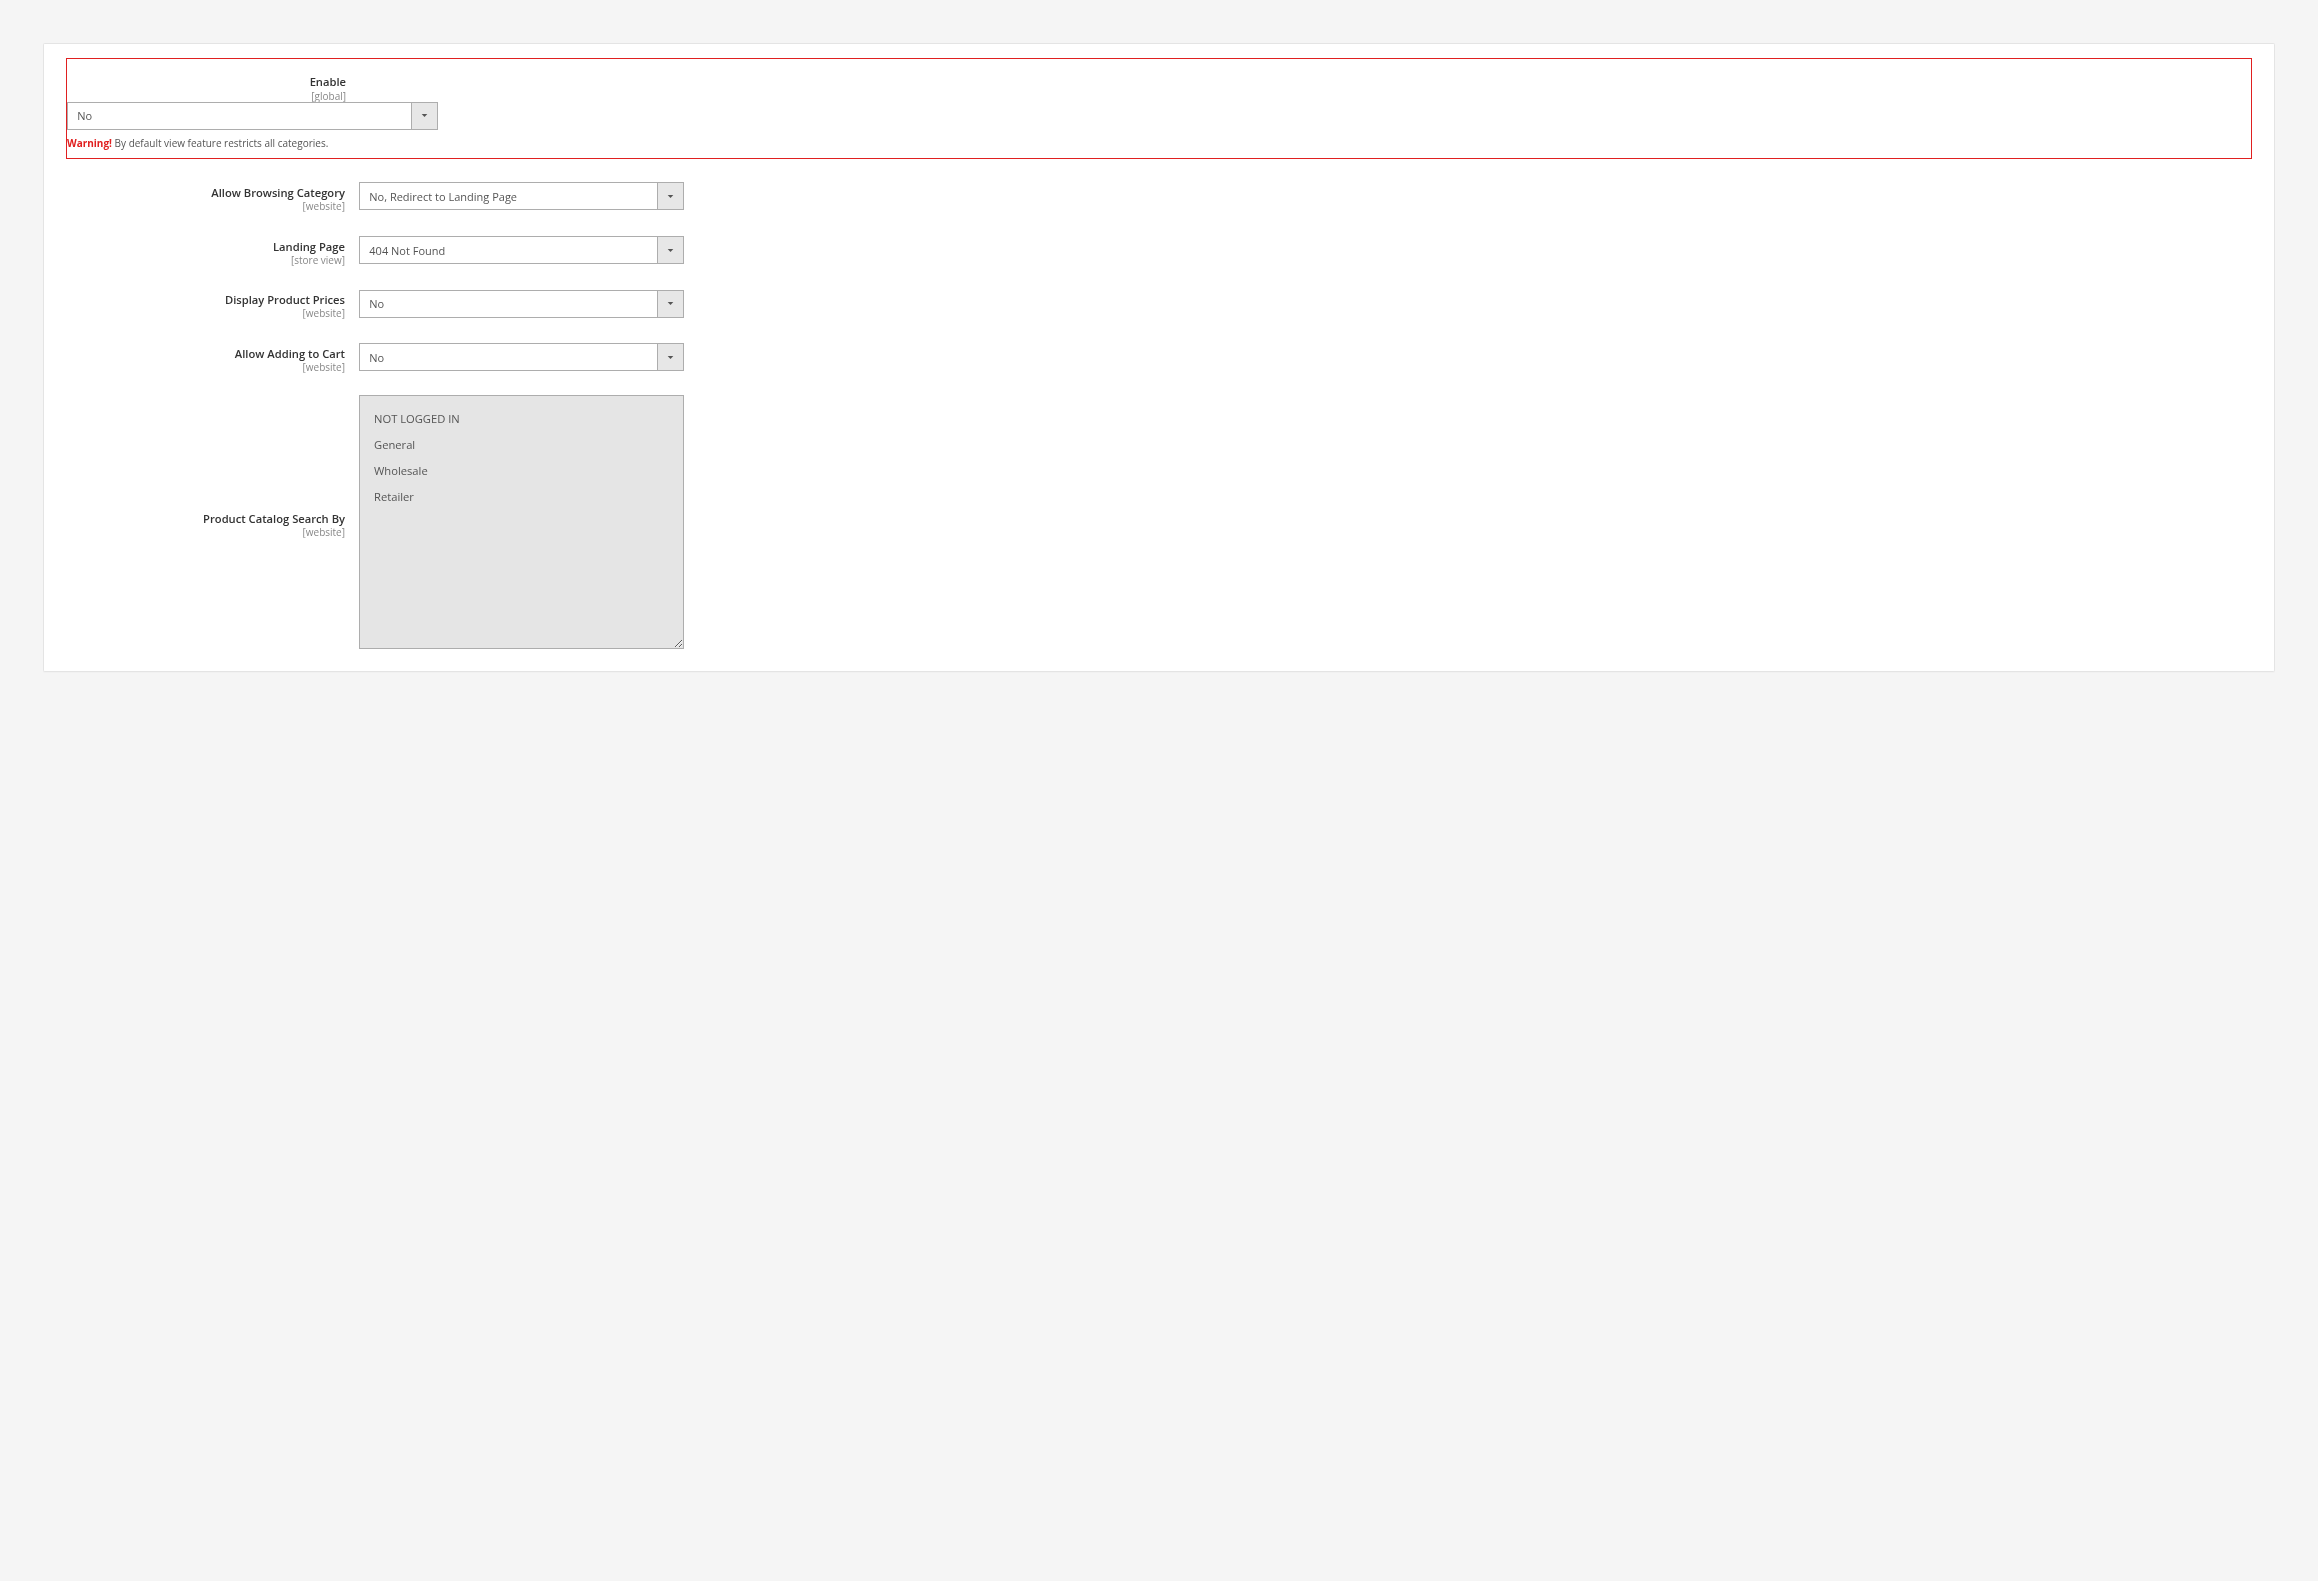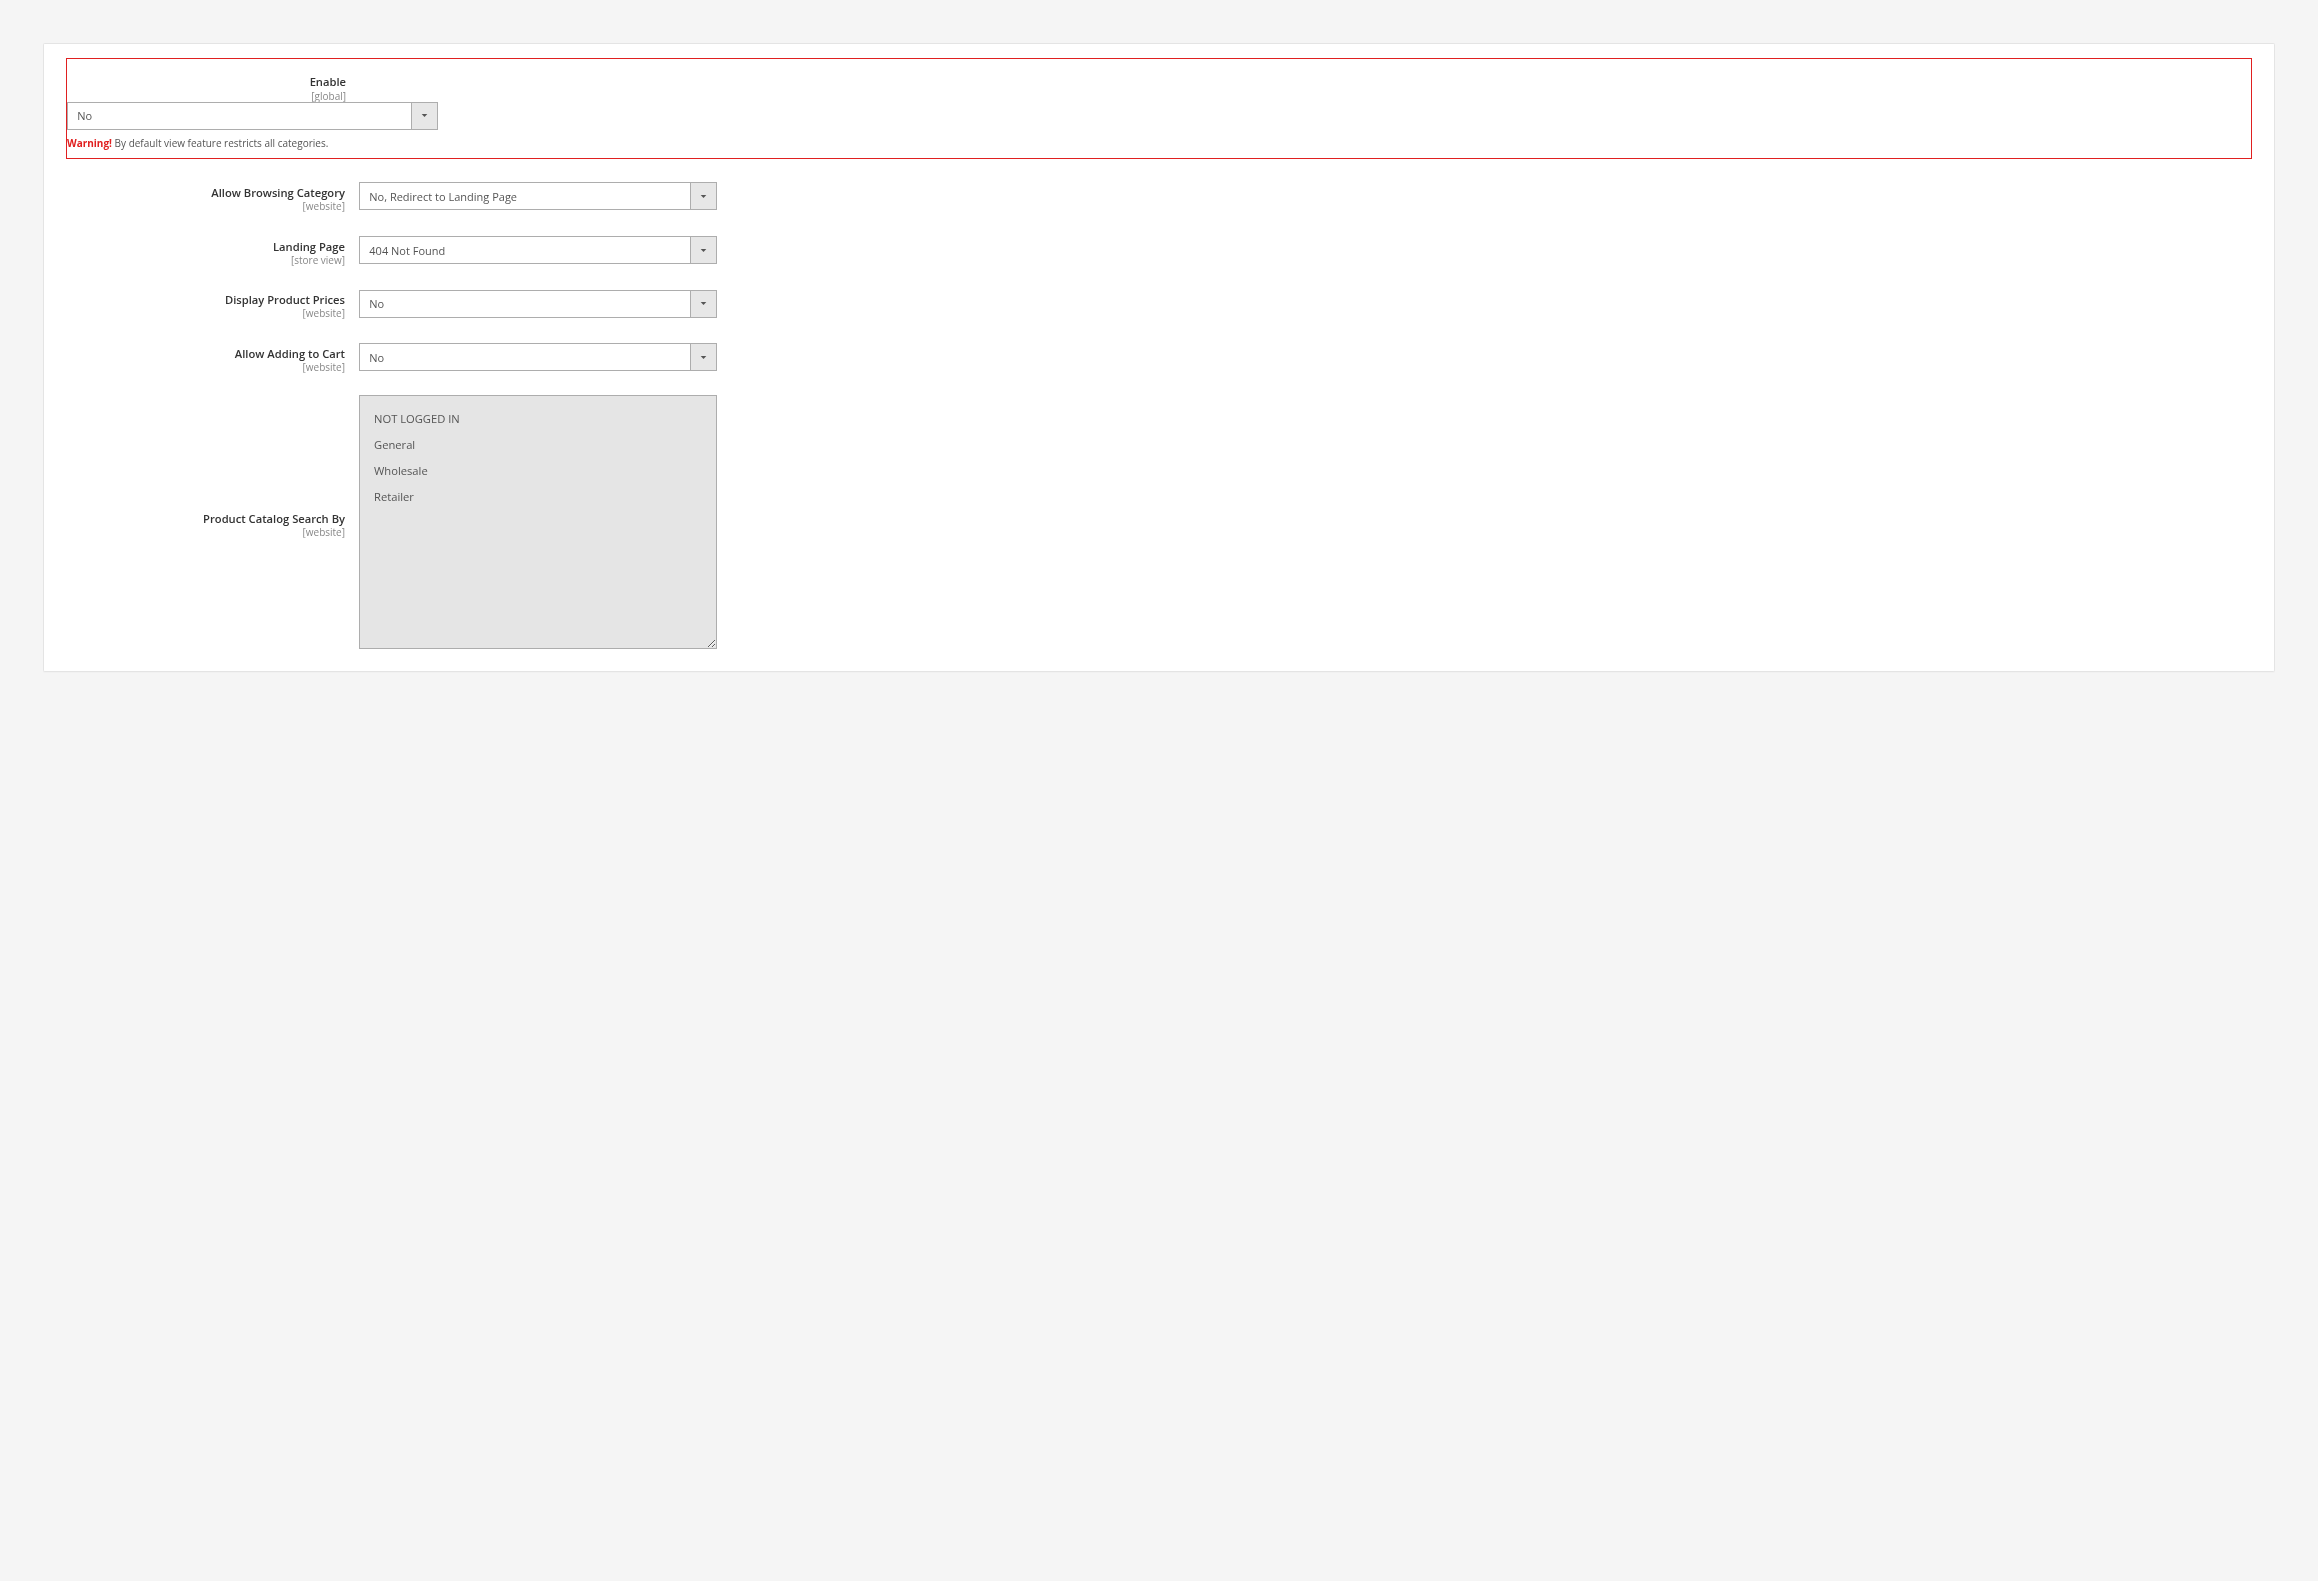--- a/index.html
+++ b/index.html
@@ -62,21 +62,21 @@
     color: #333;
     line-height: 1.2;
   }
   .label-scope {
     font-size: 10px;
     color: #888;
     line-height: 1.2;
     margin-top: 0.8px;
   }
   .control-col {
-    width: 358px;
+    width: 325px;
   }
 
   
   .highlight-box {
     display: flex;
     align-items: flex-start;
     border: 0.8px solid #e02020;
     padding: 11px 11px 7.8px 0;
     margin-left: 0px;
     flex-direction: column;

